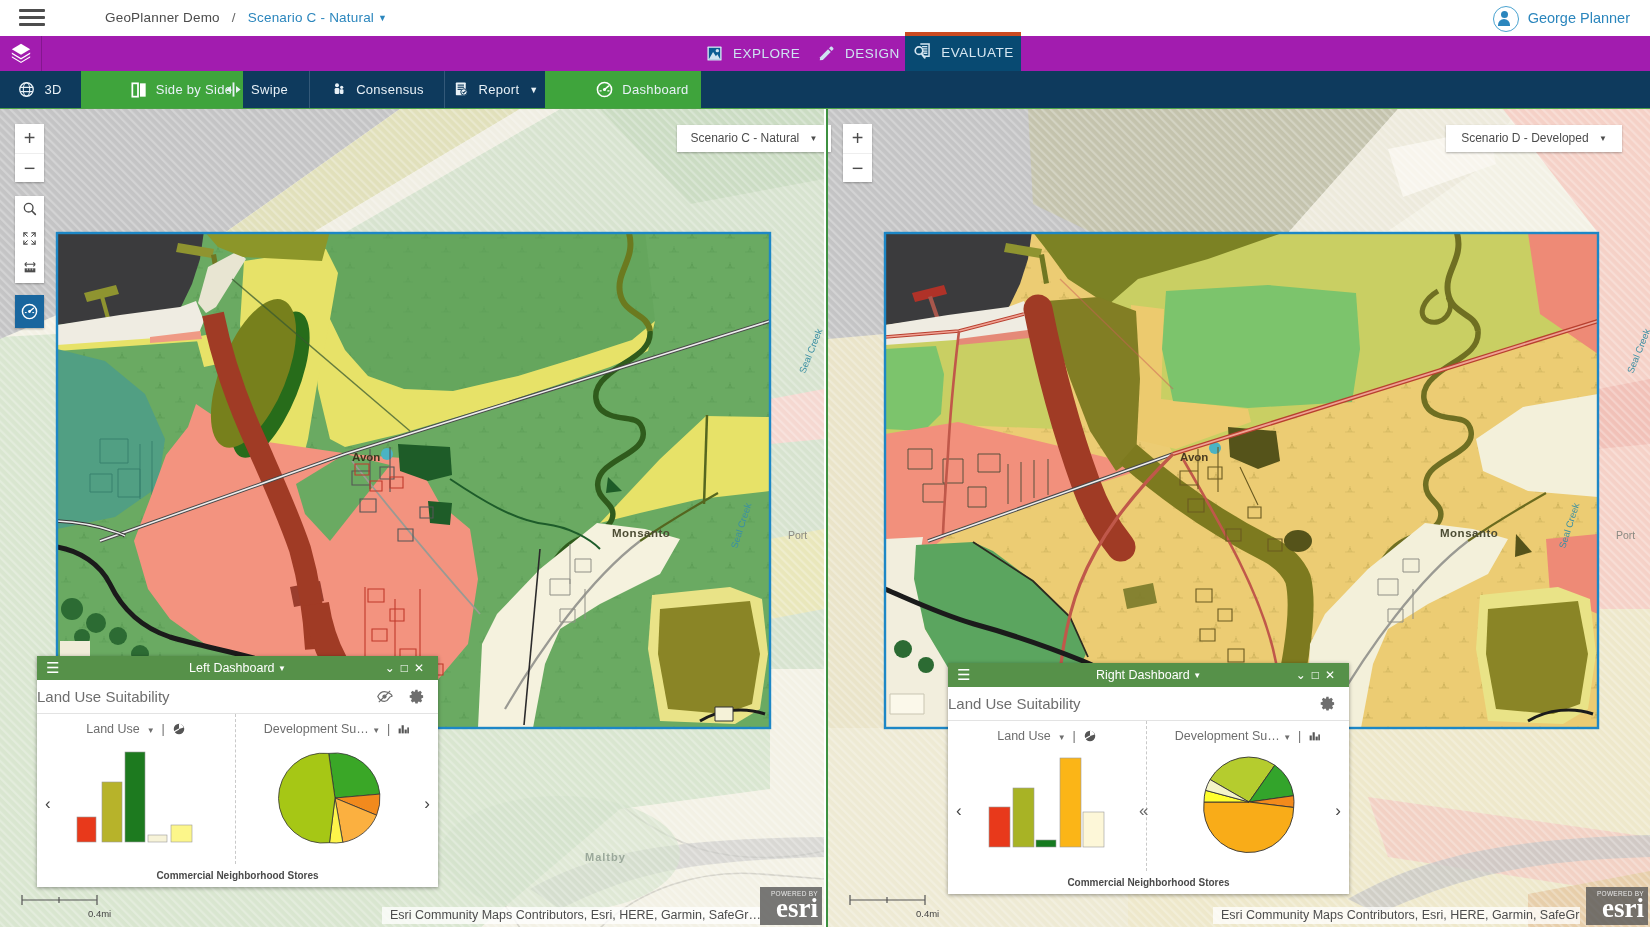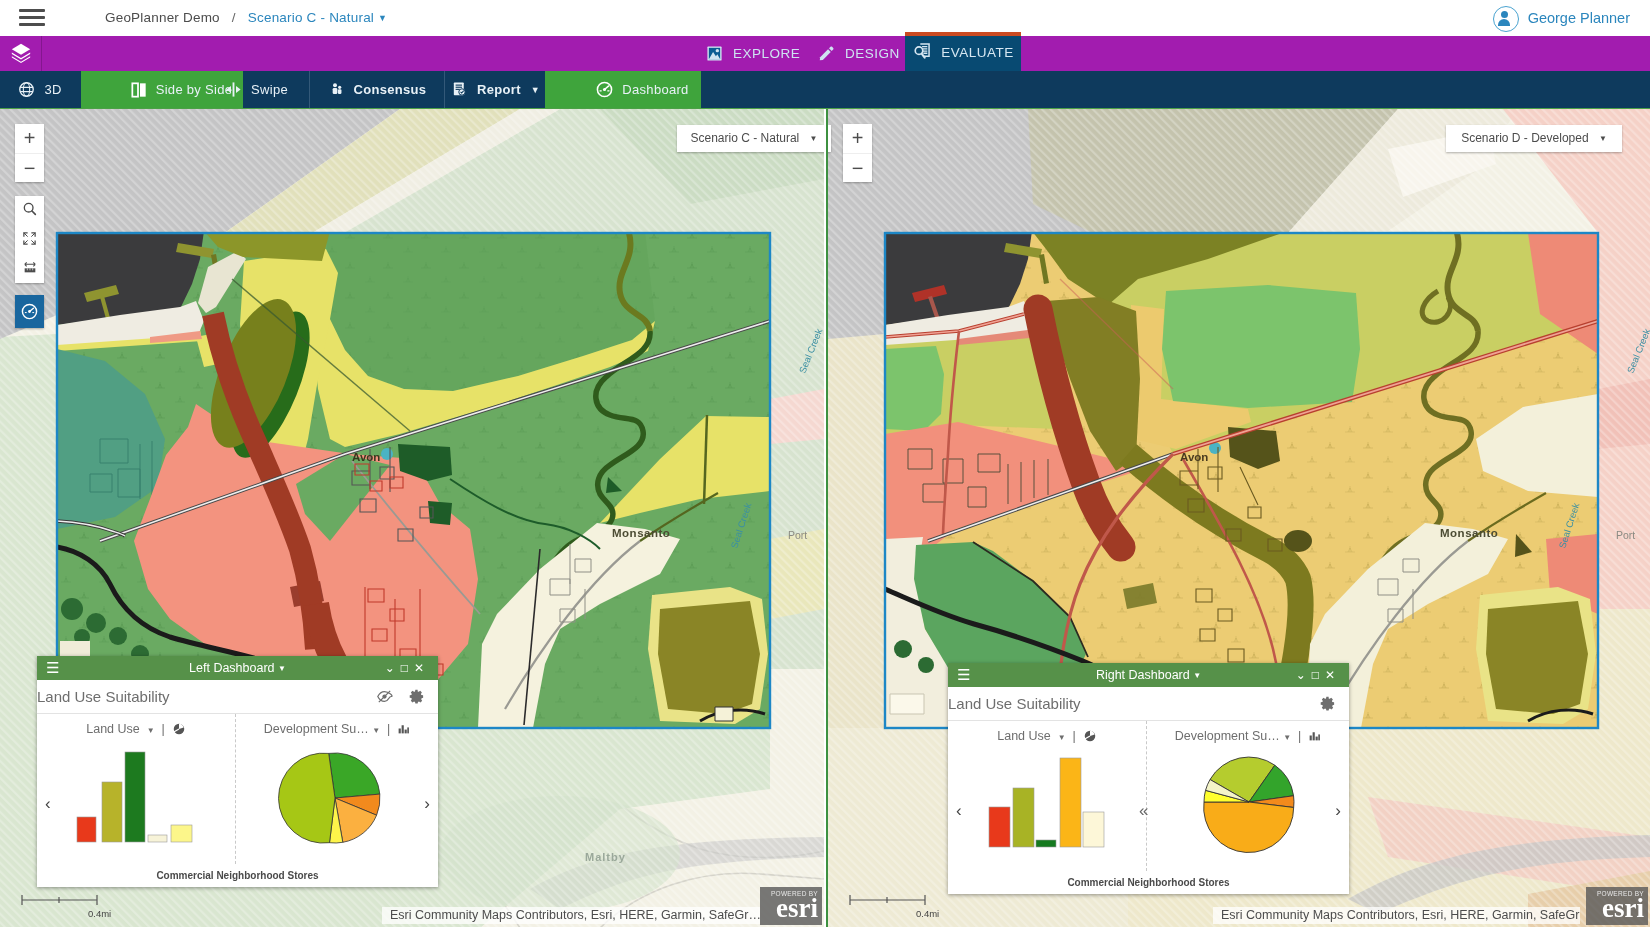--- a/index.html
+++ b/index.html
@@ -17,21 +17,21 @@
   #user .av:before{content:"";position:absolute;left:7px;top:4px;width:7px;height:7px;border-radius:50%;background:#2b86bd;}
   #user .av:after{content:"";position:absolute;left:4.5px;top:12px;width:12px;height:7px;border-radius:6px 6px 0 0;background:#2b86bd;}
   #navbar{position:absolute;left:0;top:36px;width:1650px;height:35px;background:#a21caf;}
   .navtab{position:absolute;top:0;height:35px;color:#cfe3f1;font-size:13.5px;letter-spacing:.5px;line-height:35px;}
   .navtab svg{vertical-align:-4px;margin-right:10px;}
   #tab-evaluate{position:absolute;left:905px;top:-4px;width:116px;height:40px;background:#084a72;border-top:4px solid #cb4a21;box-sizing:border-box;
      color:#d6e7f2;font-size:13.5px;letter-spacing:.5px;line-height:33px;text-align:center;}
   #layersbtn{position:absolute;left:0;top:0;width:41px;height:35px;border-right:1px solid rgba(0,0,0,.18);}
   #toolbar{position:absolute;left:0;top:71px;width:1650px;height:37px;background:#0e3a5d;}
   .tbtn{position:absolute;top:0;height:37px;line-height:37px;color:#e8f1f7;font-size:13px;letter-spacing:.3px;text-align:center;}
-  .tbtn.sep{border-left:1px solid rgba(120,150,175,.35);font-weight:bold;}
+  .tbtn.sep{border-left:1px solid rgba(120,150,175,.35);}
   .tbtn.green{background:#3fa43c;padding-left:39px;}
   .tbtn svg{vertical-align:-4px;margin-right:9px;}
   #sync{position:absolute;right:14px;top:0;height:37px;line-height:37px;font-size:11.5px;color:#7f9cb5;}
   #sync .pill{display:inline-block;width:27px;height:14px;background:#49a545;border-radius:7px;vertical-align:-2.5px;margin-right:9px;position:relative;}
   #sync .pill:before{content:"";position:absolute;left:-1px;top:-2.5px;width:18px;height:18px;background:#fff;border-radius:50%;box-shadow:0 0 2px rgba(0,0,0,.4);}
   #maparea{position:absolute;left:0;top:108px;width:1650px;height:819px;background:#eef0e2;border-top:1px solid #4ba146;border-bottom:2px solid #3d9140;box-sizing:border-box;}
   #lmap,#rmap{position:absolute;top:0;height:819px;overflow:hidden;}
   #lmap{left:0;width:824px;}
   #rmap{left:828px;width:822px;}
   #mapdivider{position:absolute;left:824px;top:0;width:4px;height:819px;background:#fff;border-right:2px solid #3d9140;box-sizing:border-box;}

